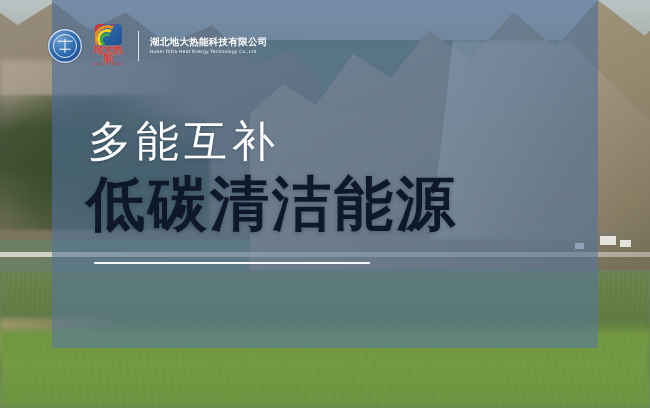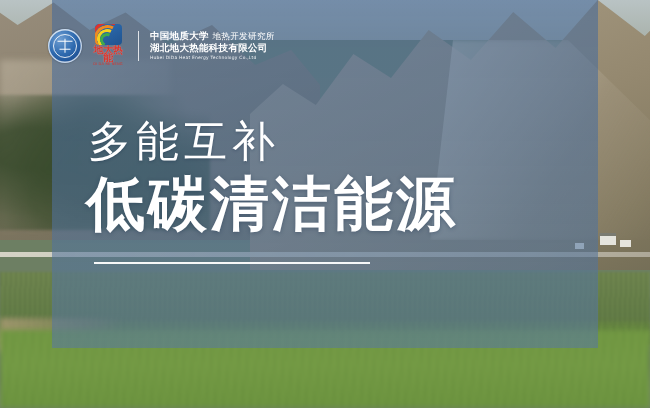--- a/index.html
+++ b/index.html
@@ -165,21 +165,21 @@
 
   
   .t1{
     position:absolute;left:88px;top:118px;
     font-size:43px;line-height:46px;font-weight:400;color:#ffffff;
     letter-spacing:5px;text-shadow:0 1px 3px rgba(20,40,70,.35);
     white-space:nowrap;
   }
   .t2{
     position:absolute;left:86px;top:172px;
-    font-size:59px;line-height:64px;font-weight:700;color:#ffffff;
+    font-size:59px;line-height:64px;font-weight:700;color:#0f172a;
     letter-spacing:3px;text-shadow:0 1px 4px rgba(20,40,70,.35);
     white-space:nowrap;
   }
   .rule{
     position:absolute;left:94px;top:262px;width:276px;height:2px;
     background:#ffffff;opacity:.95;
   }
   .sub{
     position:absolute;left:93px;top:281px;
     font-size:17px;line-height:24px;color:#ffffff;letter-spacing:.6px;
@@ -229,24 +229,20 @@
         <span class="arc a3"></span>
         <span class="arc a4"></span>
       </div>
       <div class="brand-cn">地大热能</div>
       <div class="brand-py">DI DA RE NENG</div>
     </div>
 
     <div class="vdiv"></div>
 
     <div class="corp">
-      <div class="corp-l1">
-        <span>中国地质大学</span>
-        <span class="thin">地热开发研究所</span>
-      </div>
       <div class="corp-l2">湖北地大热能科技有限公司</div>
       <div class="corp-l3">Hubei DiDa Heat Energy Technology Co.,Ltd</div>
     </div>
   </div>
 
   <div class="t1">多能互补</div>
   <div class="t2">低碳清洁能源</div>
   <div class="rule"></div>
 
 </div>

